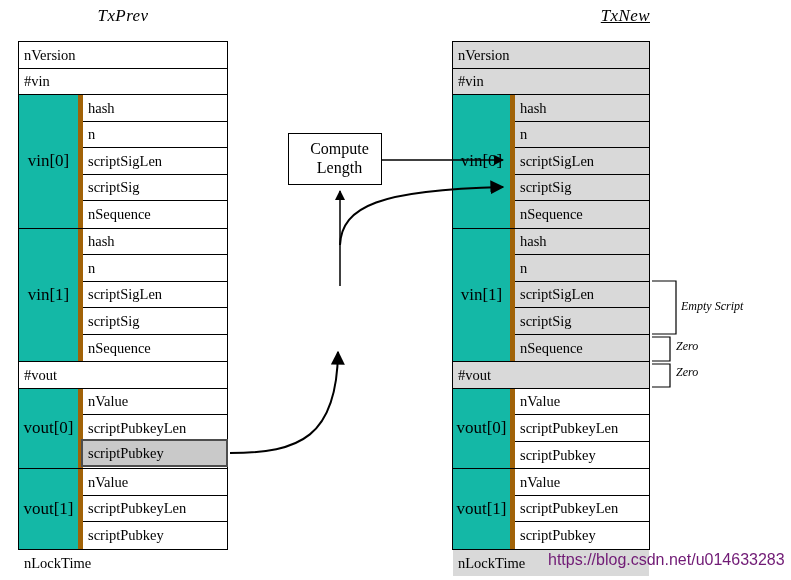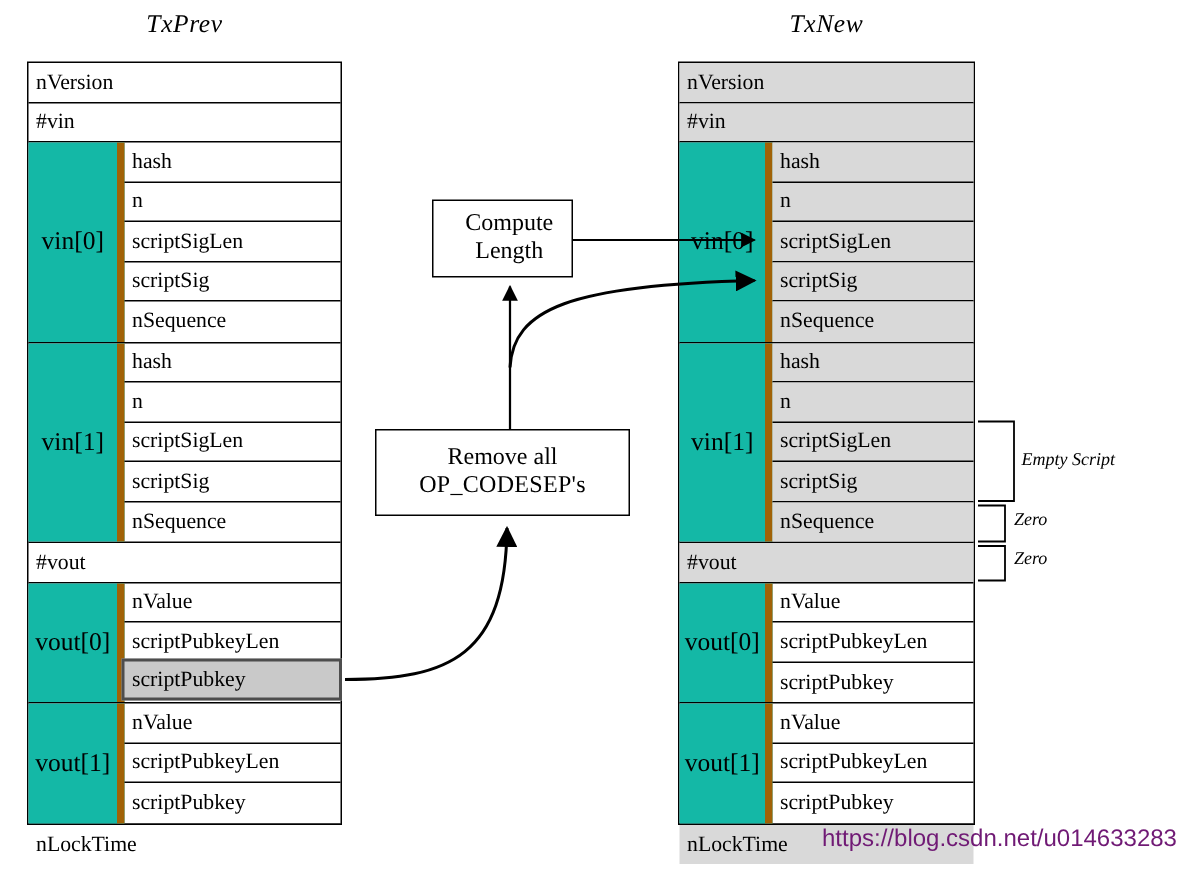--- a/index.html
+++ b/index.html
@@ -25,21 +25,21 @@
   
   .tx-title {
     position: absolute;
     font-style: italic;
     font-size: 17px;
     letter-spacing: 0.4px;
     white-space: nowrap;
     color: #000;
   }
   #title-prev { left: 18px; top: 6px; width: 210px; text-align: center; }
-  #title-new  { left: 452px; top: 6px; width: 198px; text-align: center; }
+  #title-new  { left: 452px; top: 6px; width: 198px; text-align: right; text-decoration: underline; }
 
   
   .tx-table {
     position: absolute;
     border: 1px solid #000;
     box-sizing: border-box;
     background: #fff;
   }
   #table-prev { left: 18px; top: 41px; width: 210px; height: 509px; }
   #table-new  { left: 452px; top: 41px; width: 198px; height: 509px; }
@@ -303,24 +303,20 @@
     <div class="row gray last">
       <div class="cell-full">nLockTime</div>
     </div>
   </div>
 
   <div class="proc-box" id="box-compute">
     <div class="line1">Compute</div>
     <div class="line2">Length</div>
   </div>
 
-  <div class="proc-box" id="box-remove">
-    <div class="line1">Remove all</div>
-    <div class="line2">OP_CODESEP's</div>
-  </div>
 
   <div class="annot" id="annot-empty">Empty Script</div>
   <div class="annot" id="annot-zero1">Zero</div>
   <div class="annot" id="annot-zero2">Zero</div>
 
   <svg class="overlay" viewBox="0 0 791 580">
     <defs>
       <marker id="arrowhead" viewBox="0 0 10 10" refX="9" refY="5" markerWidth="7" markerHeight="7" orient="auto-start-reverse">
         <path d="M 0 0 L 10 5 L 0 10 z" fill="#000"></path>
       </marker>

